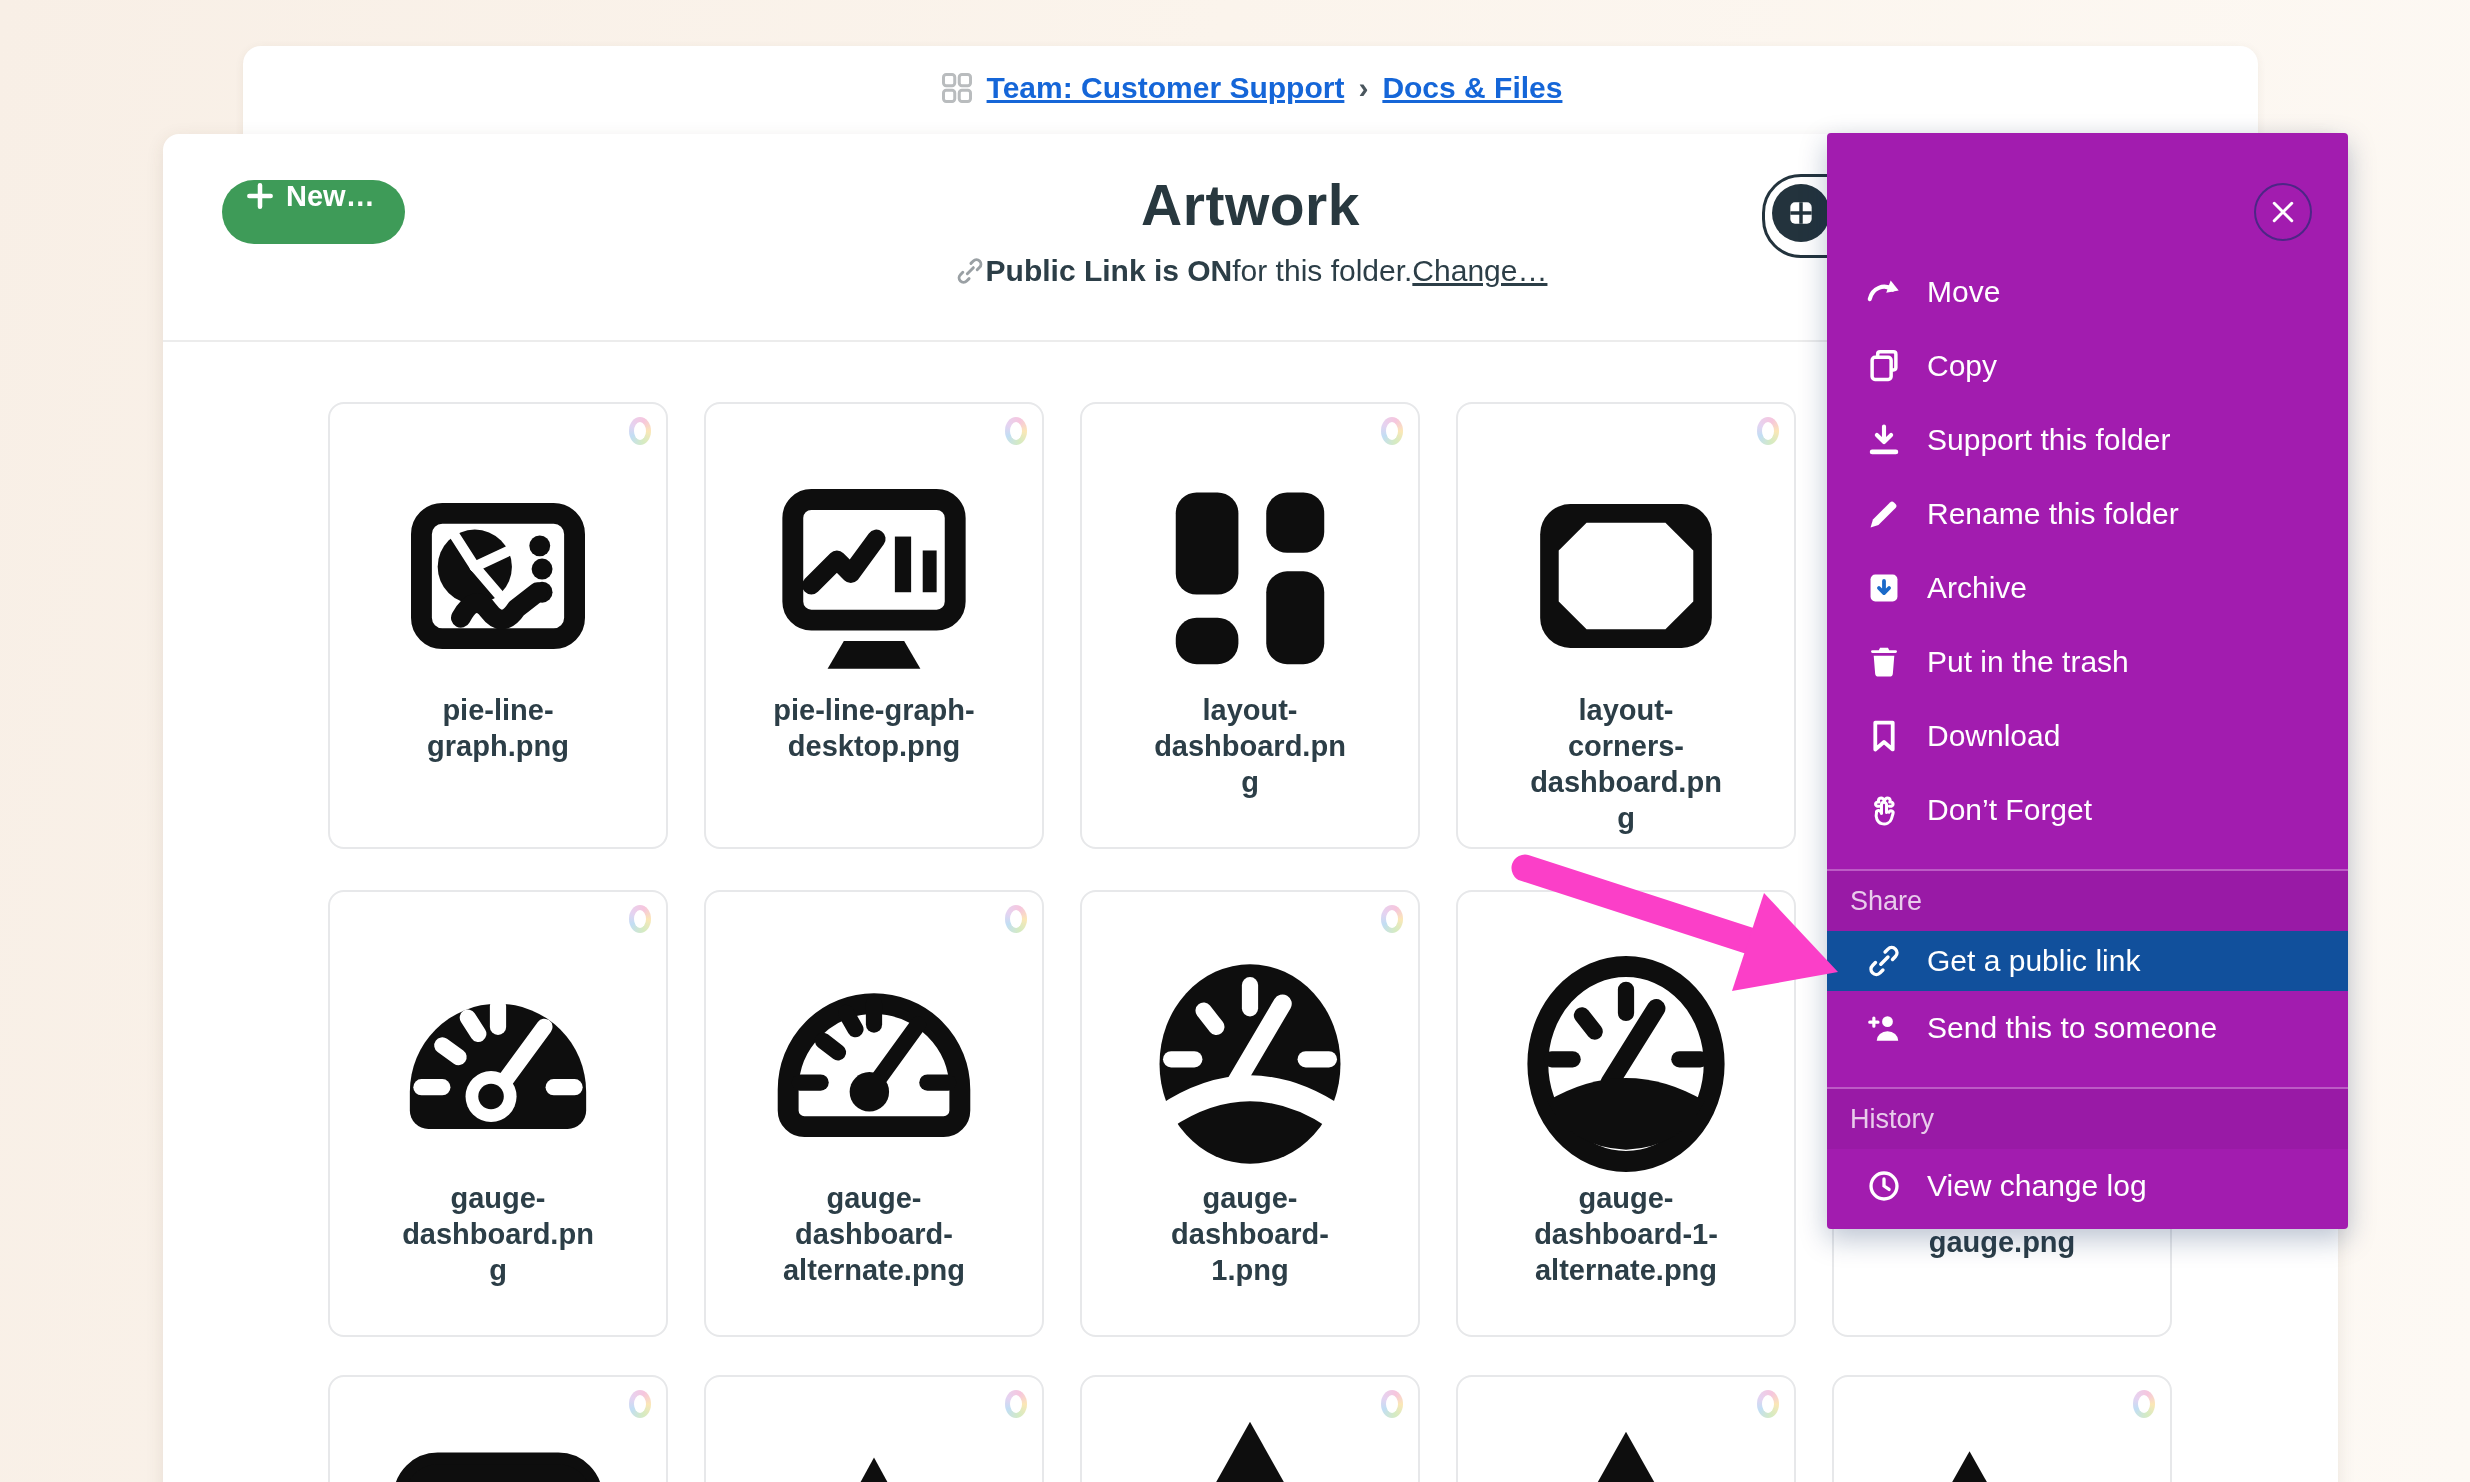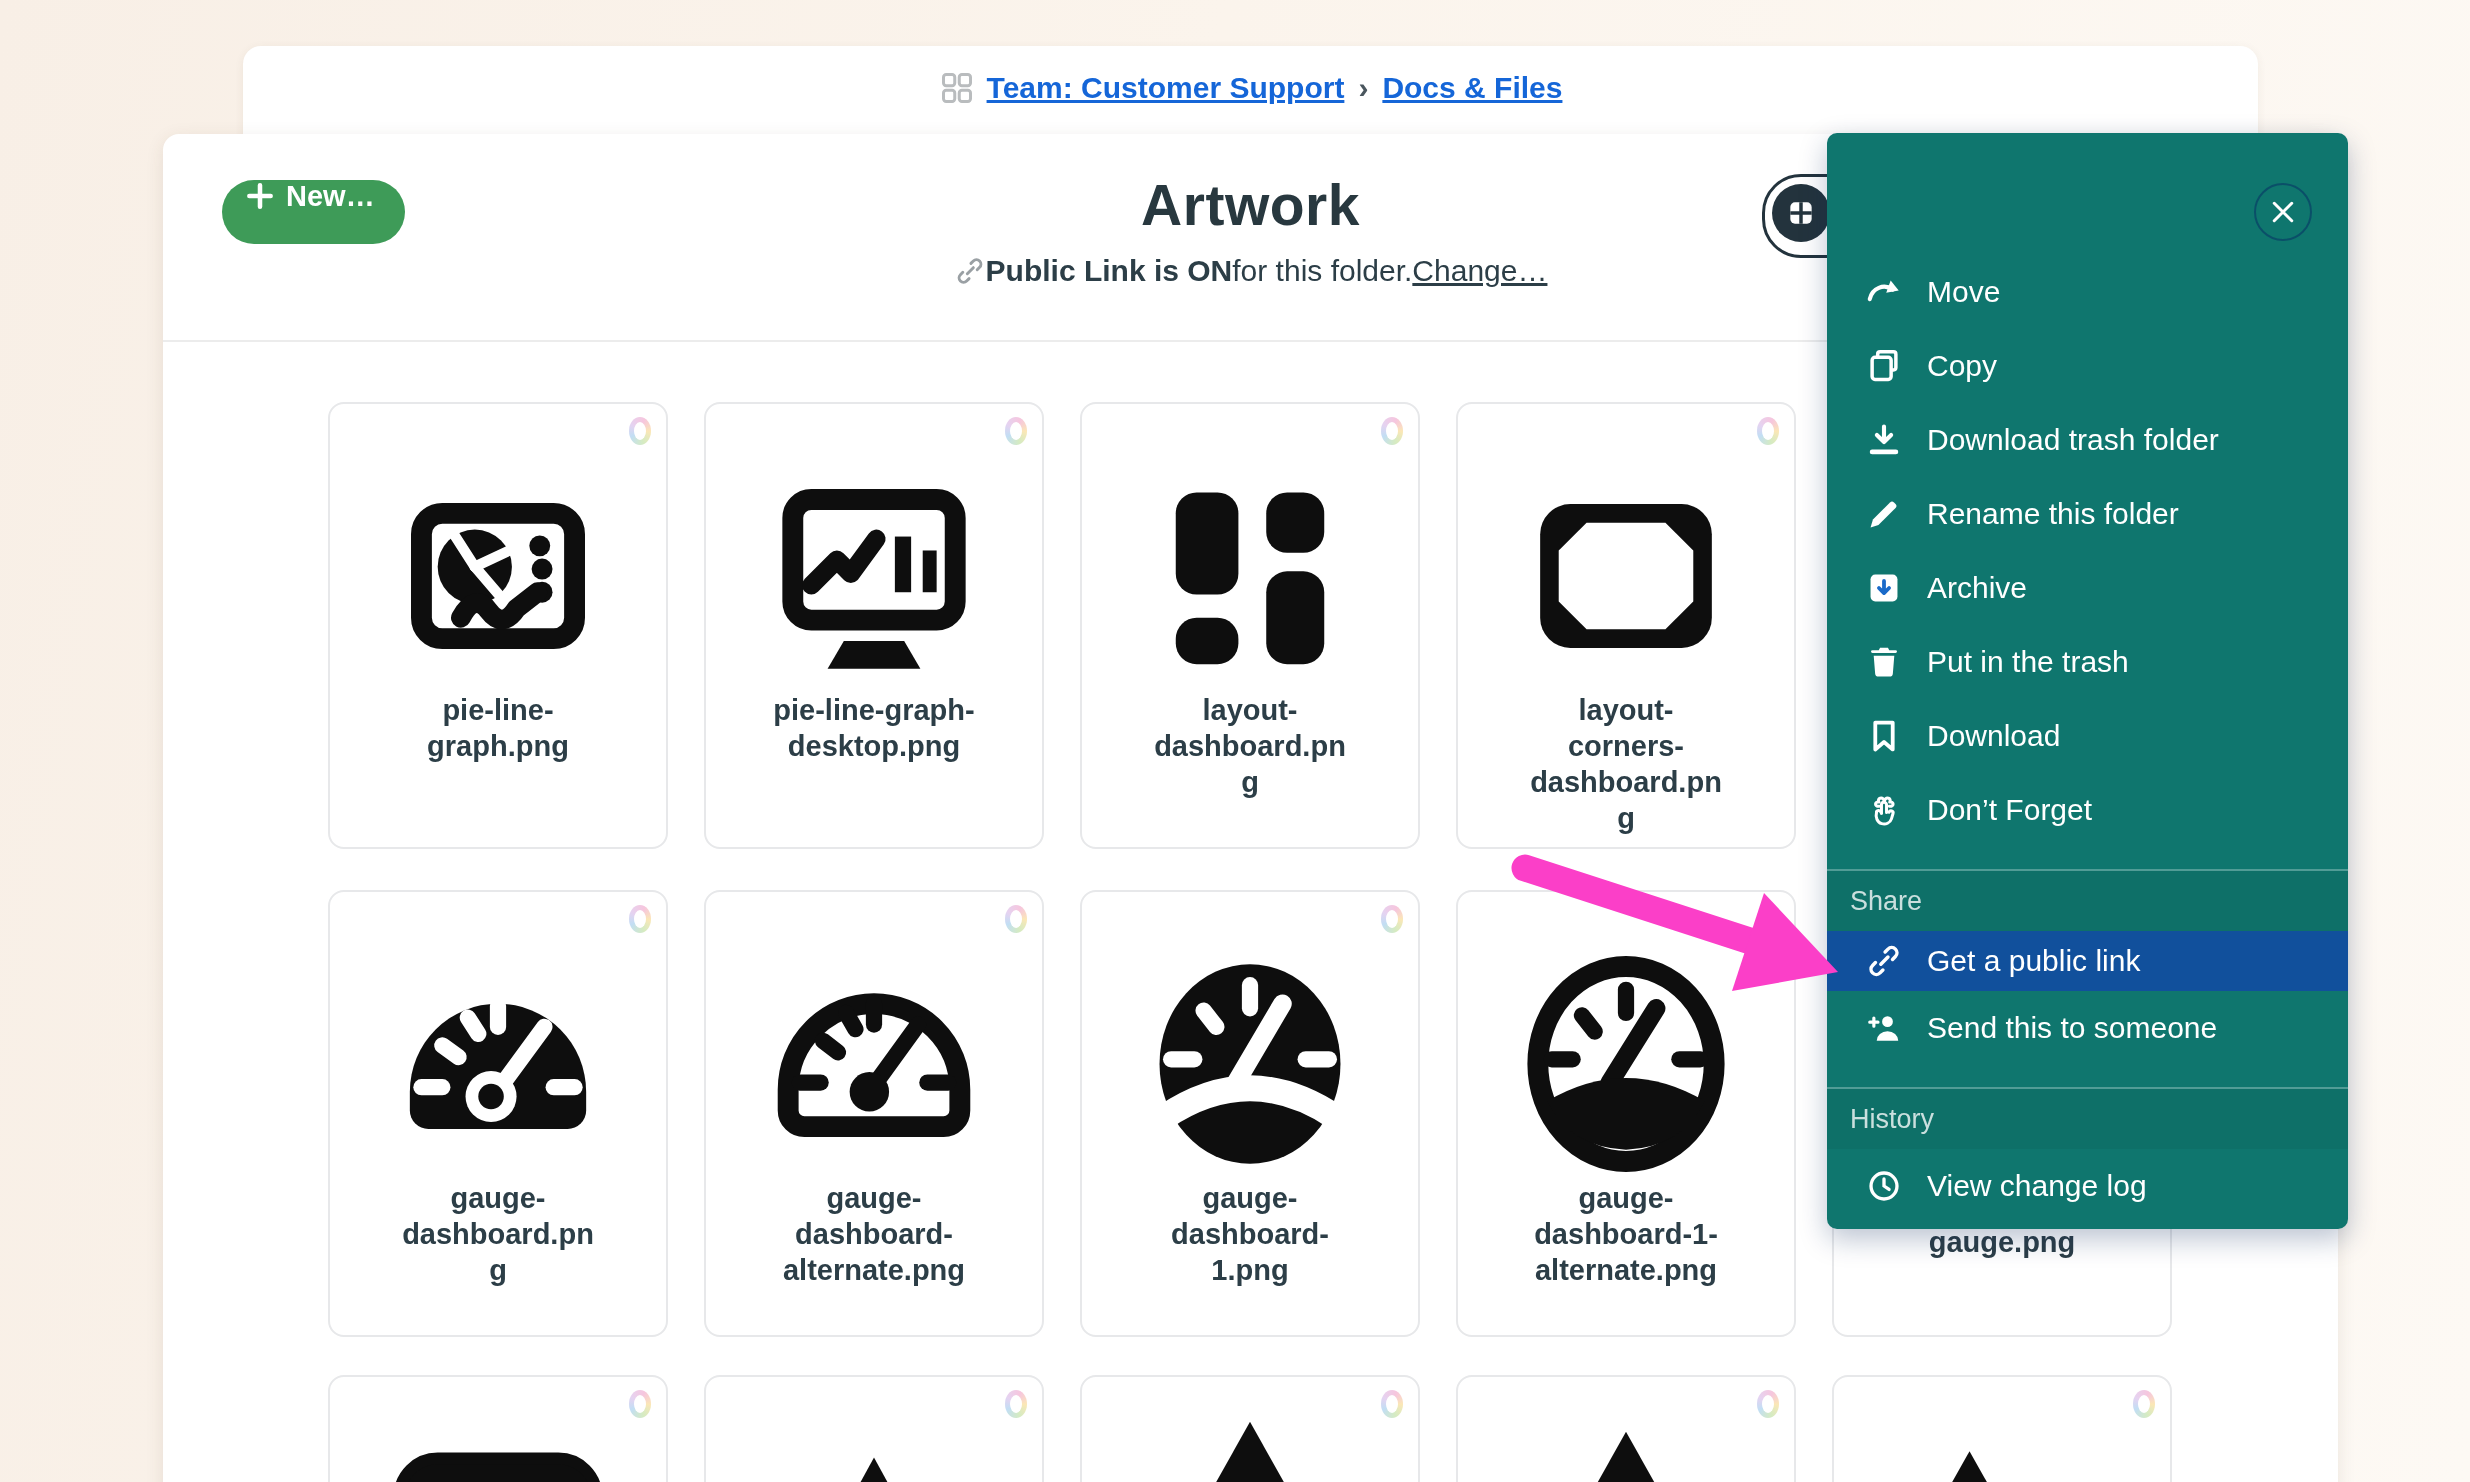--- a/index.html
+++ b/index.html
@@ -69,22 +69,22 @@
   .file-icon svg{width:232px;height:232px;display:block;}
   .file-name{
     position:absolute;left:50%;top:288px;transform:translateX(-50%);width:208px;text-align:center;
     font-size:29px;font-weight:bold;line-height:36px;color:#2c3e47;word-wrap:break-word;
   }
   .file-card.peek .file-name{top:332px;}
   .file-card.cut .file-icon{top:auto;}
 
   
   .panel{
-    position:absolute;left:1827px;top:133px;width:521px;height:1096px;background:#0f766e;z-index:50;
-    border-radius:10px;box-shadow:0 10px 28px rgba(10,40,90,.28);color:#fff;
+    position:absolute;left:1827px;top:133px;width:521px;height:1096px;background:#a21caf;z-index:50;
+    border-radius:4px;box-shadow:0 10px 28px rgba(10,40,90,.28);color:#fff;
   }
   .panel-close{
     position:absolute;right:36px;top:50px;width:58px;height:58px;border-radius:50%;
     border:2.5px solid rgba(8,48,100,.55);background:transparent;cursor:pointer;
     display:flex;align-items:center;justify-content:center;padding:0;
   }
   .panel-close svg{width:30px;height:30px;}
   .panel-menu{position:absolute;left:0;top:122px;width:100%;}
   .menu-item{
     height:74px;display:flex;align-items:center;gap:22px;padding-left:36px;cursor:pointer;
@@ -382,21 +382,21 @@
         </span>
         <span>Copy</span>
       </div>
       <div class="menu-item">
         <span class="menu-icon">
           <svg viewBox="0 0 24 24" fill="none" stroke="#fff" stroke-linecap="round" stroke-linejoin="round">
             <path stroke-width="2.6" d="M12 3.5 V13 M7.5 8.8 L12 13.3 L16.5 8.8"></path>
             <path stroke-width="3" d="M4.5 19.5 H19.5"></path>
           </svg>
         </span>
-        <span>Download trash folder</span>
+        <span>Support this folder</span>
       </div>
       <div class="menu-item">
         <span class="menu-icon">
           <svg viewBox="0 0 24 24">
             <path d="M3.5 20.5 L5 15.5 L15.8 4.7 A1.8 1.8 0 0 1 18.3 4.7 L19.3 5.7 A1.8 1.8 0 0 1 19.3 8.2 L8.5 19 Z" fill="#fff"></path>
           </svg>
         </span>
         <span>Rename this folder</span>
       </div>
       <div class="menu-item">

